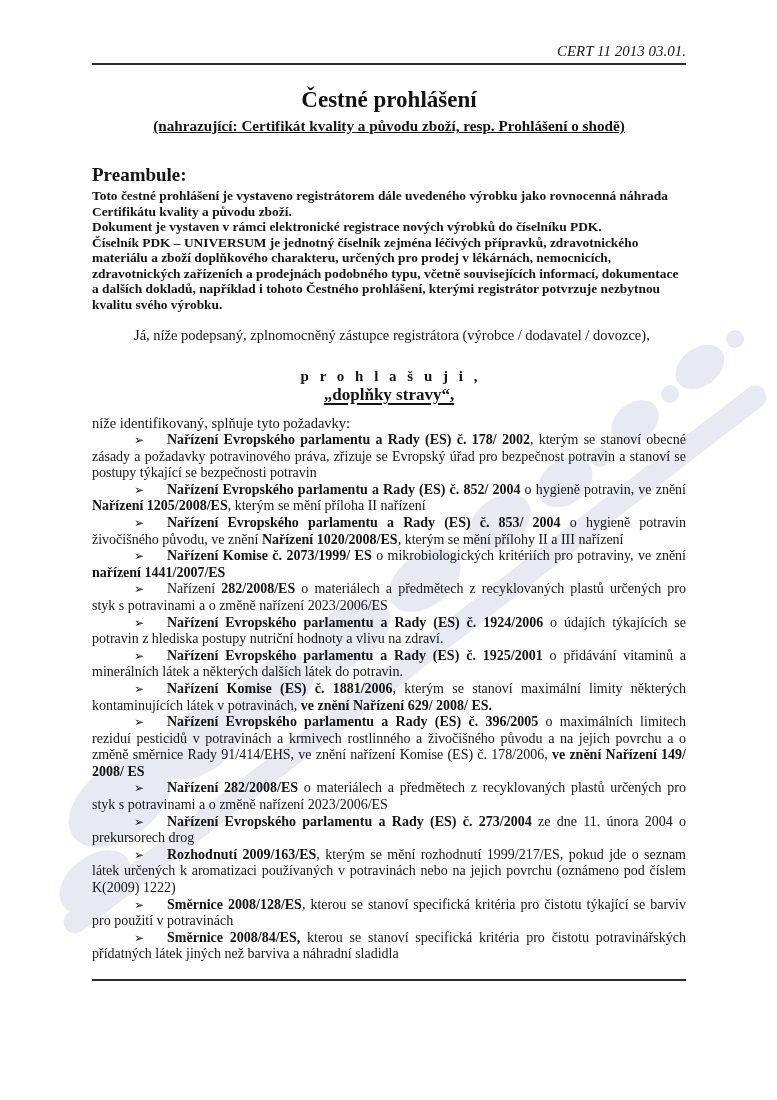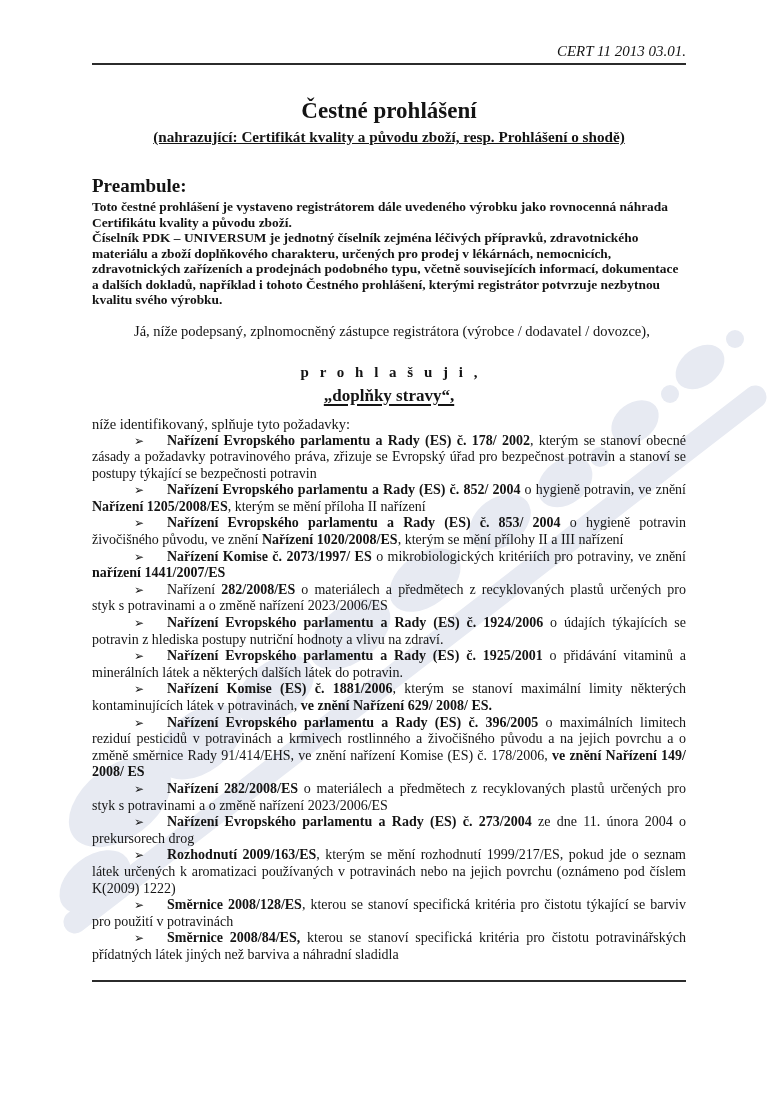--- a/index.html
+++ b/index.html
@@ -33,21 +33,21 @@
     font-style: italic;
     font-size: 15px;
     line-height: 19px;
   }
   .header-rule {
     margin-top: 2px;
     border-bottom: 2px solid #2b2b2b;
     height: 0;
   }
   .title {
-    margin-top: 32px;
+    margin-top: 21px;
     text-align: center;
     font-size: 23px;
     font-weight: bold;
     line-height: 27px;
   }
   .subtitle {
     margin-top: 3px;
     text-align: center;
     font-size: 15.2px;
     font-weight: bold;
@@ -81,21 +81,20 @@
     word-spacing: 7px;
     line-height: 18px;
   }
   .product-line {
     margin-top: 17px;
     font-size: 15px;
     line-height: 18px;
   }
   .product-line .small { font-size: 13px; }
   .product-type {
-    margin-top: 5px;
     text-align: center;
   }
   .product-type .pt-underline {
     font-size: 17px;
     font-weight: bold;
     text-decoration: underline;
     text-underline-offset: 3px;
     text-decoration-thickness: 1.5px;
   }
   .req-intro {
@@ -159,39 +158,40 @@
       <span class="doc-code">CERT 11 2013 03.01.</span>
     </div>
     <div class="header-rule"></div>
 
     <h1 class="title">Čestné prohlášení</h1>
     <div class="subtitle">(nahrazující: Certifikát kvality a původu zboží, resp. Prohlášení o shodě)</div>
 
     <h2 class="preambule-heading">Preambule:</h2>
     <div class="preambule-body" id="preambule">
         <div class="pre-par">Toto čestné prohlášení je vystaveno registrátorem dále uvedeného výrobku jako rovnocenná náhrada Certifikátu kvality a původu zboží.</div>
+        <div class="pre-par">Dokument je vystaven v rámci elektronické registrace nových výrobků do číselníku PDK.</div>
         <div class="pre-par">Číselník PDK – UNIVERSUM je jednotný číselník zejména léčivých přípravků, zdravotnického materiálu a zboží doplňkového charakteru, určených pro prodej v lékárnách, nemocnicích, zdravotnických zařízeních a prodejnách podobného typu, včetně souvisejících informací, dokumentace a dalších dokladů, například i tohoto Čestného prohlášení, kterými registrátor potvrzuje nezbytnou kvalitu svého výrobku.</div>
       </div>
 
     <p class="intro">Já, níže podepsaný, zplnomocněný zástupce registrátora (výrobce / dodavatel / dovozce),</p>
 
     <div class="verb">p r o h l a š u j i ,</div>
 
 
     <div class="product-type">
       <span class="pt-underline">„doplňky stravy“,</span>
     </div>
 
     <p class="req-intro">níže identifikovaný, splňuje tyto požadavky:</p>
 
     <div id="req-list" class="req-list">
         <div class="req-item"><span class="bullet">➢</span><span class="b">Nařízení Evropského parlamentu a Rady (ES) č. 178/ 2002</span><span>, kterým se stanoví obecné zásady a požadavky potravinového práva, zřizuje se Evropský úřad pro bezpečnost potravin a stanoví se postupy týkající se bezpečnosti potravin</span></div>
         <div class="req-item"><span class="bullet">➢</span><span class="b">Nařízení Evropského parlamentu a Rady (ES) č. 852/ 2004</span><span> o hygieně potravin, ve znění </span><span class="b">Nařízení 1205/2008/ES</span><span>, kterým se mění příloha II nařízení</span></div>
         <div class="req-item"><span class="bullet">➢</span><span class="b">Nařízení Evropského parlamentu a Rady (ES) č. 853/ 2004</span><span> o hygieně potravin živočišného původu, ve znění </span><span class="b">Nařízení 1020/2008/ES</span><span>, kterým se mění přílohy II a III nařízení</span></div>
-        <div class="req-item"><span class="bullet">➢</span><span class="b">Nařízení Komise č. 2073/1997/ ES</span><span> o mikrobiologických kritériích pro potraviny, ve znění </span><span class="b">nařízení 1441/2007/ES</span></div>
+        <div class="req-item"><span class="bullet">➢</span><span class="b">Nařízení Komise č. 2073/1999/ ES</span><span> o mikrobiologických kritériích pro potraviny, ve znění </span><span class="b">nařízení 1441/2007/ES</span></div>
         <div class="req-item"><span class="bullet">➢</span><span>Nařízení </span><span class="b">282/2008/ES</span><span> o materiálech a předmětech z recyklovaných plastů určených pro styk s potravinami a o změně nařízení 2023/2006/ES</span></div>
         <div class="req-item"><span class="bullet">➢</span><span class="b">Nařízení Evropského parlamentu a Rady (ES) č. 1924/2006</span><span>  o údajích týkajících se potravin z hlediska postupy nutriční hodnoty a vlivu na zdraví.</span></div>
         <div class="req-item"><span class="bullet">➢</span><span class="b">Nařízení Evropského parlamentu a Rady (ES) č. 1925/2001</span><span>  o přidávání vitaminů a minerálních látek a některých dalších látek do potravin.</span></div>
         <div class="req-item"><span class="bullet">➢</span><span class="b">Nařízení Komise (ES) č. 1881/2006</span><span>, kterým se stanoví maximální limity některých kontaminujících látek v potravinách, </span><span class="b">ve znění Nařízení 629/ 2008/ ES.</span></div>
         <div class="req-item"><span class="bullet">➢</span><span class="b">Nařízení Evropského parlamentu a Rady (ES) č. 396/2005</span><span> o maximálních limitech reziduí pesticidů v potravinách a krmivech rostlinného a živočišného původu a na jejich povrchu a o změně směrnice Rady 91/414/EHS, ve znění nařízení Komise (ES) č. 178/2006, </span><span class="b">ve znění Nařízení 149/ 2008/ ES</span></div>
         <div class="req-item"><span class="bullet">➢</span><span class="b">Nařízení 282/2008/ES</span><span> o materiálech a předmětech z recyklovaných plastů určených pro styk s potravinami a o změně nařízení 2023/2006/ES</span></div>
         <div class="req-item"><span class="bullet">➢</span><span class="b">Nařízení Evropského parlamentu a Rady (ES) č. 273/2004</span><span> ze dne 11. února 2004 o prekursorech drog</span></div>
         <div class="req-item"><span class="bullet">➢</span><span class="b">Rozhodnutí 2009/163/ES</span><span>, kterým se mění rozhodnutí 1999/217/ES, pokud jde o seznam látek určených k aromatizaci používaných v potravinách nebo na jejich povrchu (oznámeno pod číslem K(2009) 1222)</span></div>
         <div class="req-item"><span class="bullet">➢</span><span class="b">Směrnice 2008/128/ES</span><span>, kterou se stanoví specifická kritéria pro čistotu týkající se barviv pro použití v potravinách</span></div>
         <div class="req-item"><span class="bullet">➢</span><span class="b">Směrnice 2008/84/ES,</span><span> kterou se stanoví specifická kritéria pro čistotu potravinářských přídatných látek jiných než barviva a náhradní sladidla</span></div>

